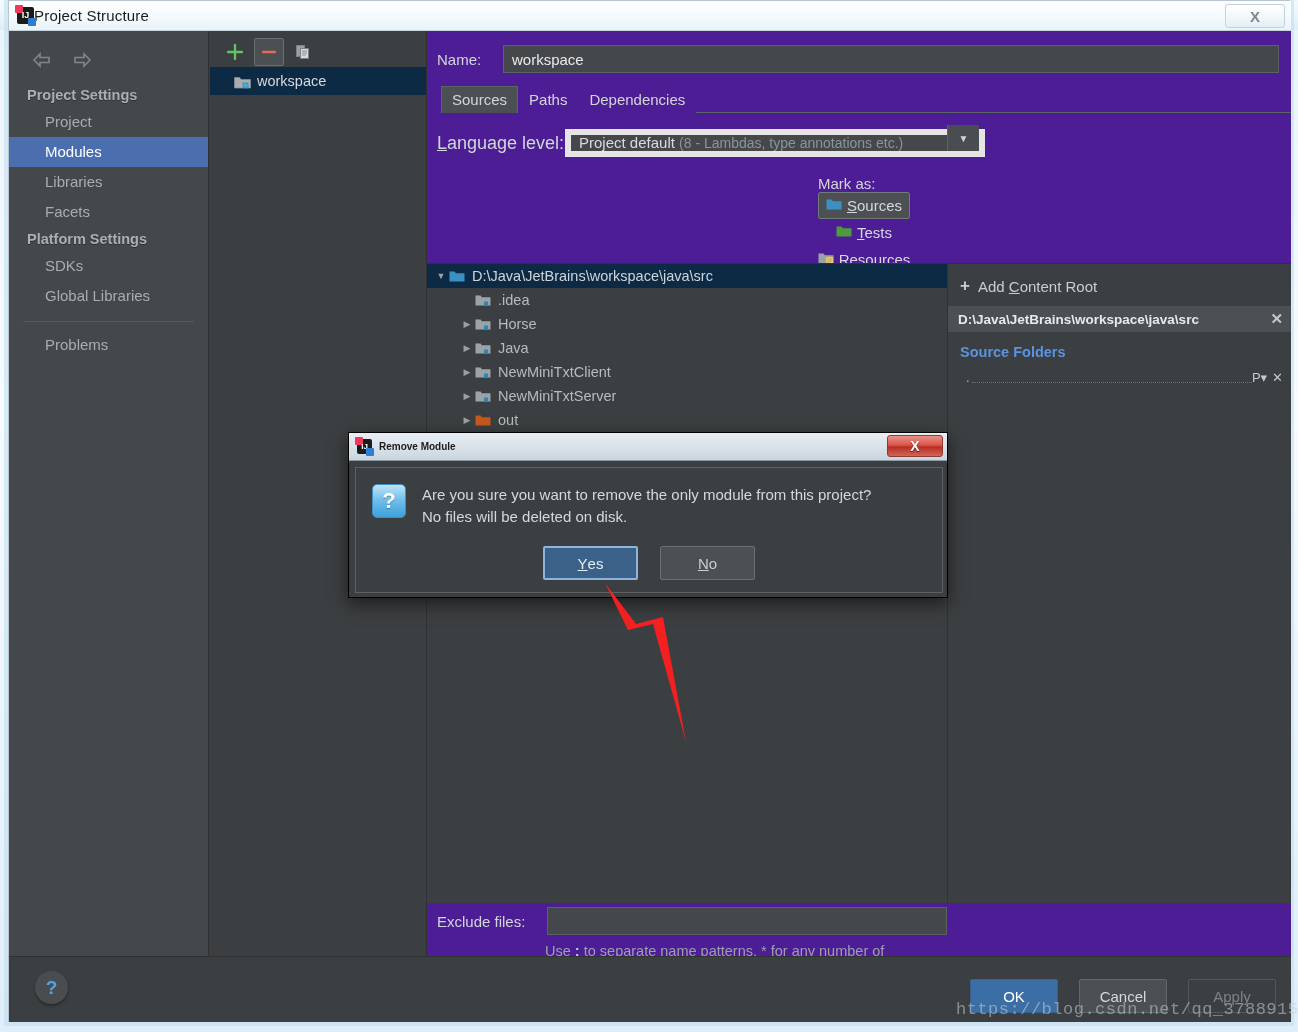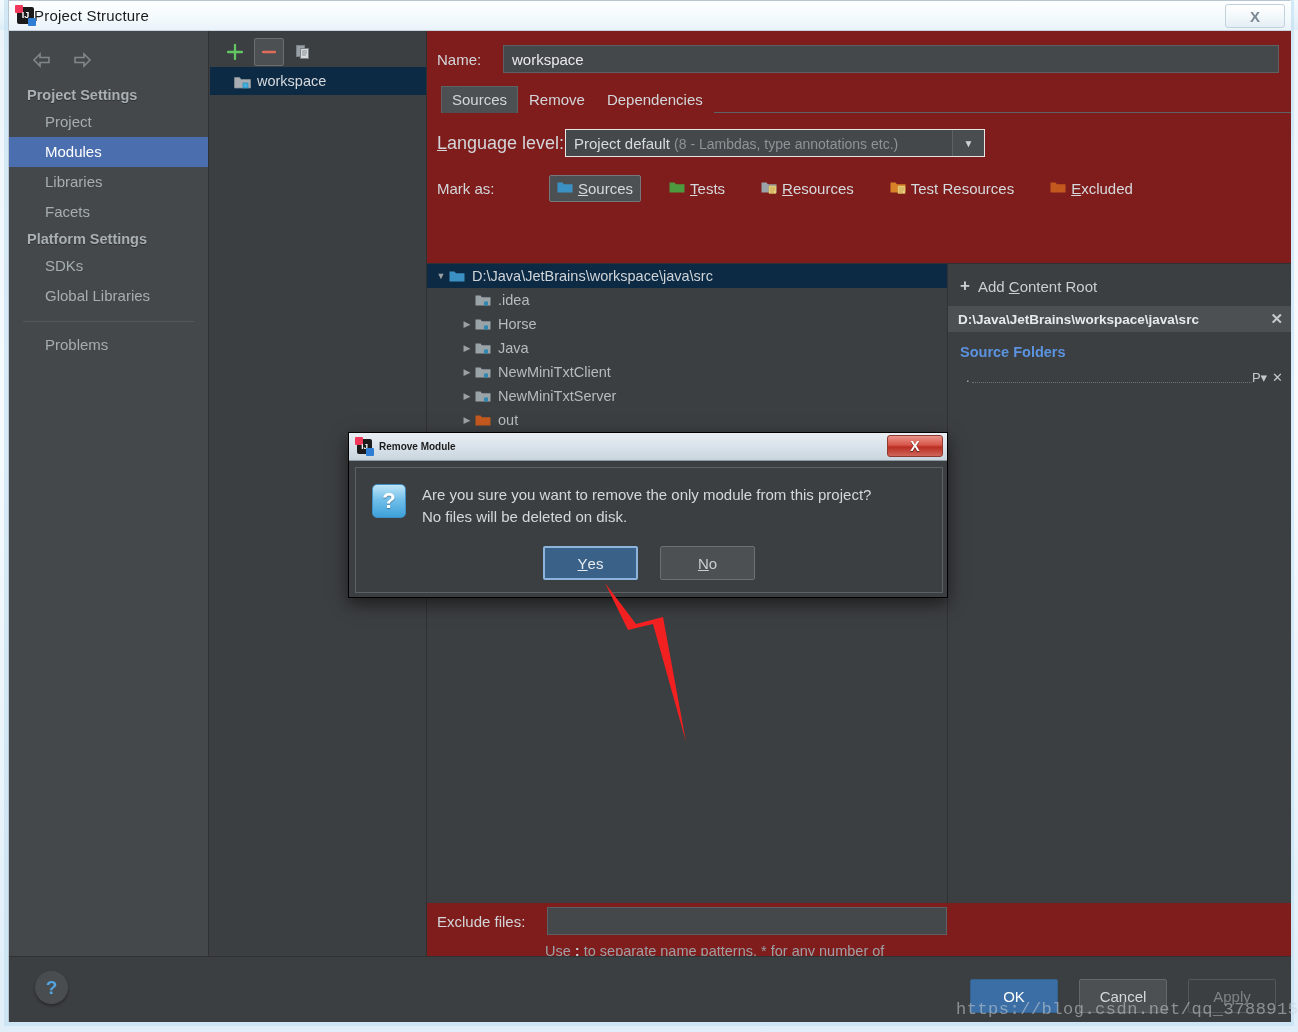--- a/index.html
+++ b/index.html
@@ -113,52 +113,52 @@
   .mod-row {
     height: 28px; display:flex; align-items:center; gap: 7px;
     padding-left: 24px; color: #d6d9dc; font-size: 14.5px;
   }
   .mod-row.sel { background: #0d2a45; }
   .folder-ic { width:16px;height:13px; position:relative; display:inline-block; }
 
   
   .editor {
     position: absolute; left: 418px; top: 0; width: 864px; height: 925px;
-    background: #7f1d1d;
+    background: #4c1d95;
   }
   .namerow { display:flex; align-items:center; padding: 14px 12px 0 10px; }
   .namelabel { color:#d3d6d9; font-size:15px; width: 66px; }
   .nameinput {
     flex: 1; height: 28px; background:#45484a; border:1px solid #5c6164;
     color:#e8eaec; font-size:15px; padding: 0 8px; line-height:26px;
     font-family:"Liberation Sans", sans-serif;
   }
   .tabs { display:flex; align-items:flex-end; margin: 12px 0 0 14px; height:28px; }
   .tab {
     padding: 4px 10px 5px 10px; font-size: 15px; color:#d3d6d9;
     border: 1px solid transparent; border-bottom: none;
   }
   .tab.sel { background:#4c5052; border-color:#5e6365; }
   .tabline { border-bottom: 1px solid #5e6365; height: 28px; flex:1; }
 
   .langrow { display:flex; align-items:center; padding: 16px 0 0 10px; }
   .langlabel { color:#d3d6d9; font-size:18px; width:128px; }
   .langbox {
-    display:flex; align-items:center; height:28px; width:420px;
-    background:#45484a; border:1px solid #e5e5e5;
+    display:flex; align-items:flex-end; height:28px; width:420px;
+    background:#45484a; border:6px solid #e5e5e5;
   }
   .langtxt { flex:1; padding-left:8px; font-size:15px; color:#d8dbde; }
   .langtxt .dim { color:#8d9399; font-size:14px; }
   .langarrow {
     width:32px; height:26px; border-left:1px solid #5c6164;
     display:flex;align-items:center;justify-content:center; color:#cfd3d6; font-size:10px;
     background:#4a4d4f;
   }
 
-  .markrow { display:flex; align-items:center; gap:20px; padding: 18px 0 0 10px; }
+  .markrow { display:flex; align-items:center; gap:0; padding: 18px 0 0 10px; flex-direction: column; }
   .marklabel { color:#d3d6d9; font-size:15px; width:92px; }
   .markbtn {
     display:flex; align-items:center; gap:5px; padding:4px 7px;
     color:#d6d9dc; font-size:15px; border:1px solid transparent; border-radius:2px;
   }
   .markbtn.sel { background:#4c5052; border-color:#73787b; }
   .uline { text-decoration: underline; }
 
   
   .treewrap {
@@ -362,21 +362,21 @@
 
       <div class="editor">
 
         <div class="namerow">
           <span class="namelabel">Name:</span>
           <input class="nameinput" type="text" value="workspace" style="">
         </div>
 
         <div class="tabs">
           <div class="tab sel">Sources</div>
-          <div class="tab">Remove</div>
+          <div class="tab">Paths</div>
           <div class="tab">Dependencies</div>
           <div class="tabline"></div>
         </div>
 
         <div class="langrow">
           <span class="langlabel"><span class="uline">L</span><span>anguage level:</span></span>
           <div class="langbox">
             <span class="langtxt">
               <span>Project default</span>
               <span class="dim">(8 - Lambdas, type annotations etc.)</span>

